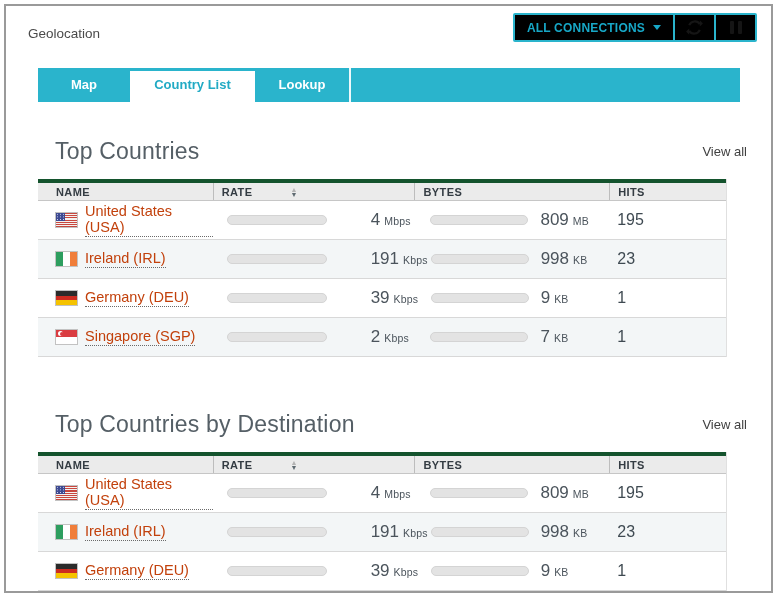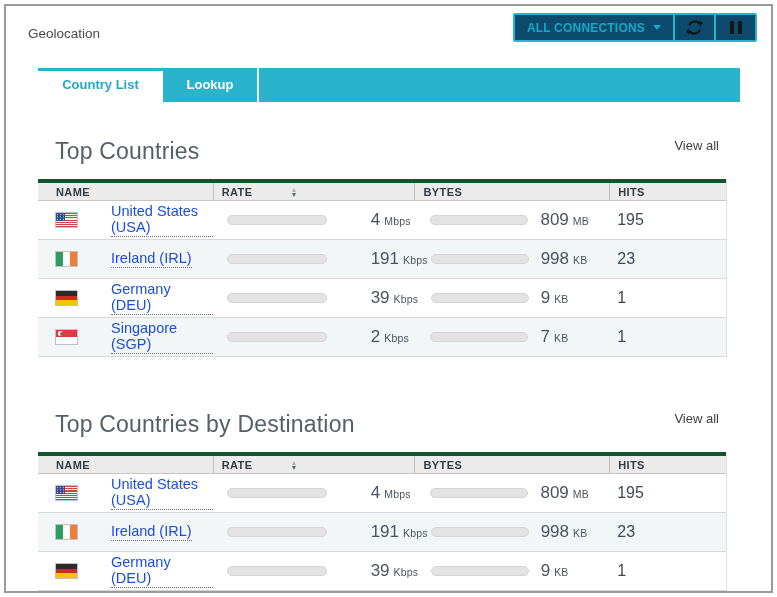--- a/index.html
+++ b/index.html
@@ -5,21 +5,21 @@
   * { margin:0; padding:0; box-sizing:border-box; }
   html,body { width:777px; height:597px; background:#fff; overflow:hidden;
     font-family:"Liberation Sans", sans-serif; }
   .page { position:absolute; inset:4px; border:2px solid #9a9a9a; background:#fff;
     overflow:hidden; }
 
   
   .page-title { margin:20px 0 0 22px; font-size:13.5px; color:#4a4a4a; }
   .controls { position:absolute; top:7px; right:14px; display:flex; align-items:stretch;
     border:2px solid #2ab4cc; border-radius:2px; background:#fff; height:29px; }
-  .ctl-seg { display:flex; align-items:center; justify-content:center; background:#0c4a6e; cursor:pointer;text-align:right; }
+  .ctl-seg { display:flex; align-items:center; justify-content:center; background:#000000; cursor:pointer;text-align:right; }
   .ctl-seg + .ctl-seg { border-left:2px solid #2ab4cc; }
   .conn-btn { padding:0 12px; gap:8px; }
   .conn-label { font-size:12px; font-weight:bold; color:#17a8c7; letter-spacing:.2px; }
   .caret { width:0; height:0; border-left:4px solid transparent; border-right:4px solid transparent;
     border-top:5px solid #17a8c7; }
   .icon-seg { width:41px; }
   .pause-wrap { display:flex; gap:4px; }
   .pause-bar { width:4px; height:13px; background:#151515; border-radius:1px; }
 
   
@@ -27,22 +27,22 @@
   .tab { height:34px; line-height:34px; text-align:center; font-size:13px; font-weight:bold;
     color:#fff; cursor:pointer; }
   .tab-map { width:92px; }
   .tab-country { width:125px; }
   .tab-lookup { width:96px; border-right:2px solid rgba(255,255,255,.92); }
   .tab.active { background:#fff; color:#21aac4; box-shadow:inset 0 3px 0 #2ab4cc; }
 
   
   .section1 { margin-top:36px; }
   .section2 { margin-top:54px; }
-  .sec-head { display:flex; align-items:flex-start; justify-content:space-between;
-    margin:0 52px 0 49px; height:26px; }
+  .sec-head { display:flex; align-items:center; justify-content:space-between;
+    margin:0 24px 0 49px; height:26px; }
   .sec-title { font-size:23px; font-weight:400; color:#555f66; letter-spacing:.2px; }
   .view-all { font-size:13px; color:#404040; cursor:pointer; }
 
   
   .t-table { margin:15px 0 0 32px; width:689px; border-right:1px solid #e0e0e0; }
   .t-header { display:flex; height:22px; background:#ebebeb; border-top:4px solid #14532d;
     border-bottom:1px solid #c6c6c6; align-items:center; }
   .hcell { font-size:11px; font-weight:bold; color:#343c43; letter-spacing:.4px;
     height:100%; display:flex; align-items:center; }
   .hcell + .hcell { border-left:1px solid #bdbdbd; }
@@ -66,22 +66,22 @@
     background:#3e4a92; background-image:radial-gradient(#cfd4ee 18%, transparent 22%);
     background-size:3px 2.6px; }
   .flag-ie { background:linear-gradient(to right,#2d9e5f 0 34%,#fff 34% 66%,#f07e3a 66%); }
   .flag-de { background:linear-gradient(to bottom,#2b2b2b 0 34%,#cc2b20 34% 67%,#f5c300 67%); }
   .flag-sg { background:linear-gradient(to bottom,#da3c41 0 50%,#fff 50%); }
   .flag-sg::before { content:""; position:absolute; top:1px; left:2px; width:5px; height:5px;
     border-radius:50%; background:#fff; }
   .flag-sg::after { content:""; position:absolute; top:1.5px; left:3.5px; width:4px; height:4px;
     border-radius:50%; background:#da3c41; }
 
-  .country { font-size:14.5px; color:#1d4ed8; border-bottom:1px dotted #6a6a6a; cursor:pointer;
-    padding-bottom:1px;margin-left:26px; }
+  .country { font-size:14.5px; color:#c2410c; border-bottom:1px dotted #6a6a6a; cursor:pointer;
+    padding-bottom:1px; }
 
   .track { width:100px; height:10px; border-radius:5px; background:#e3e3e3;
     border:1px solid #d4d4d4; overflow:hidden; margin-left:6px; flex:none; }
   .bytes-track { margin-left:8px; width:98px; }
   .fill { height:100%; border-radius:5px; }
   .fill-rate  { background:#f8810b; }
   .fill-bytes { background:#8b7dc0; }
 
   .val { display:flex; align-items:baseline; margin-left:12px; color:#4b545c; }
   .num { font-size:17px; }
@@ -114,20 +114,21 @@
     </div>
     <div class="ctl-seg icon-seg">
       <span class="pause-wrap">
         <span class="pause-bar"></span>
           <span class="pause-bar"></span>
       </span>
     </div>
   </div>
 
   <div class="tabbar">
+    <div class="tab tab-map">Map</div>
     <div class="tab tab-country active">Country List</div>
     <div class="tab tab-lookup">Lookup</div>
   </div>
 
   <div class="section1">
     <div class="sec-head">
       <span class="sec-title">Top Countries</span>
       <span class="view-all">View all</span>
     </div>
     <div class="t-table">

